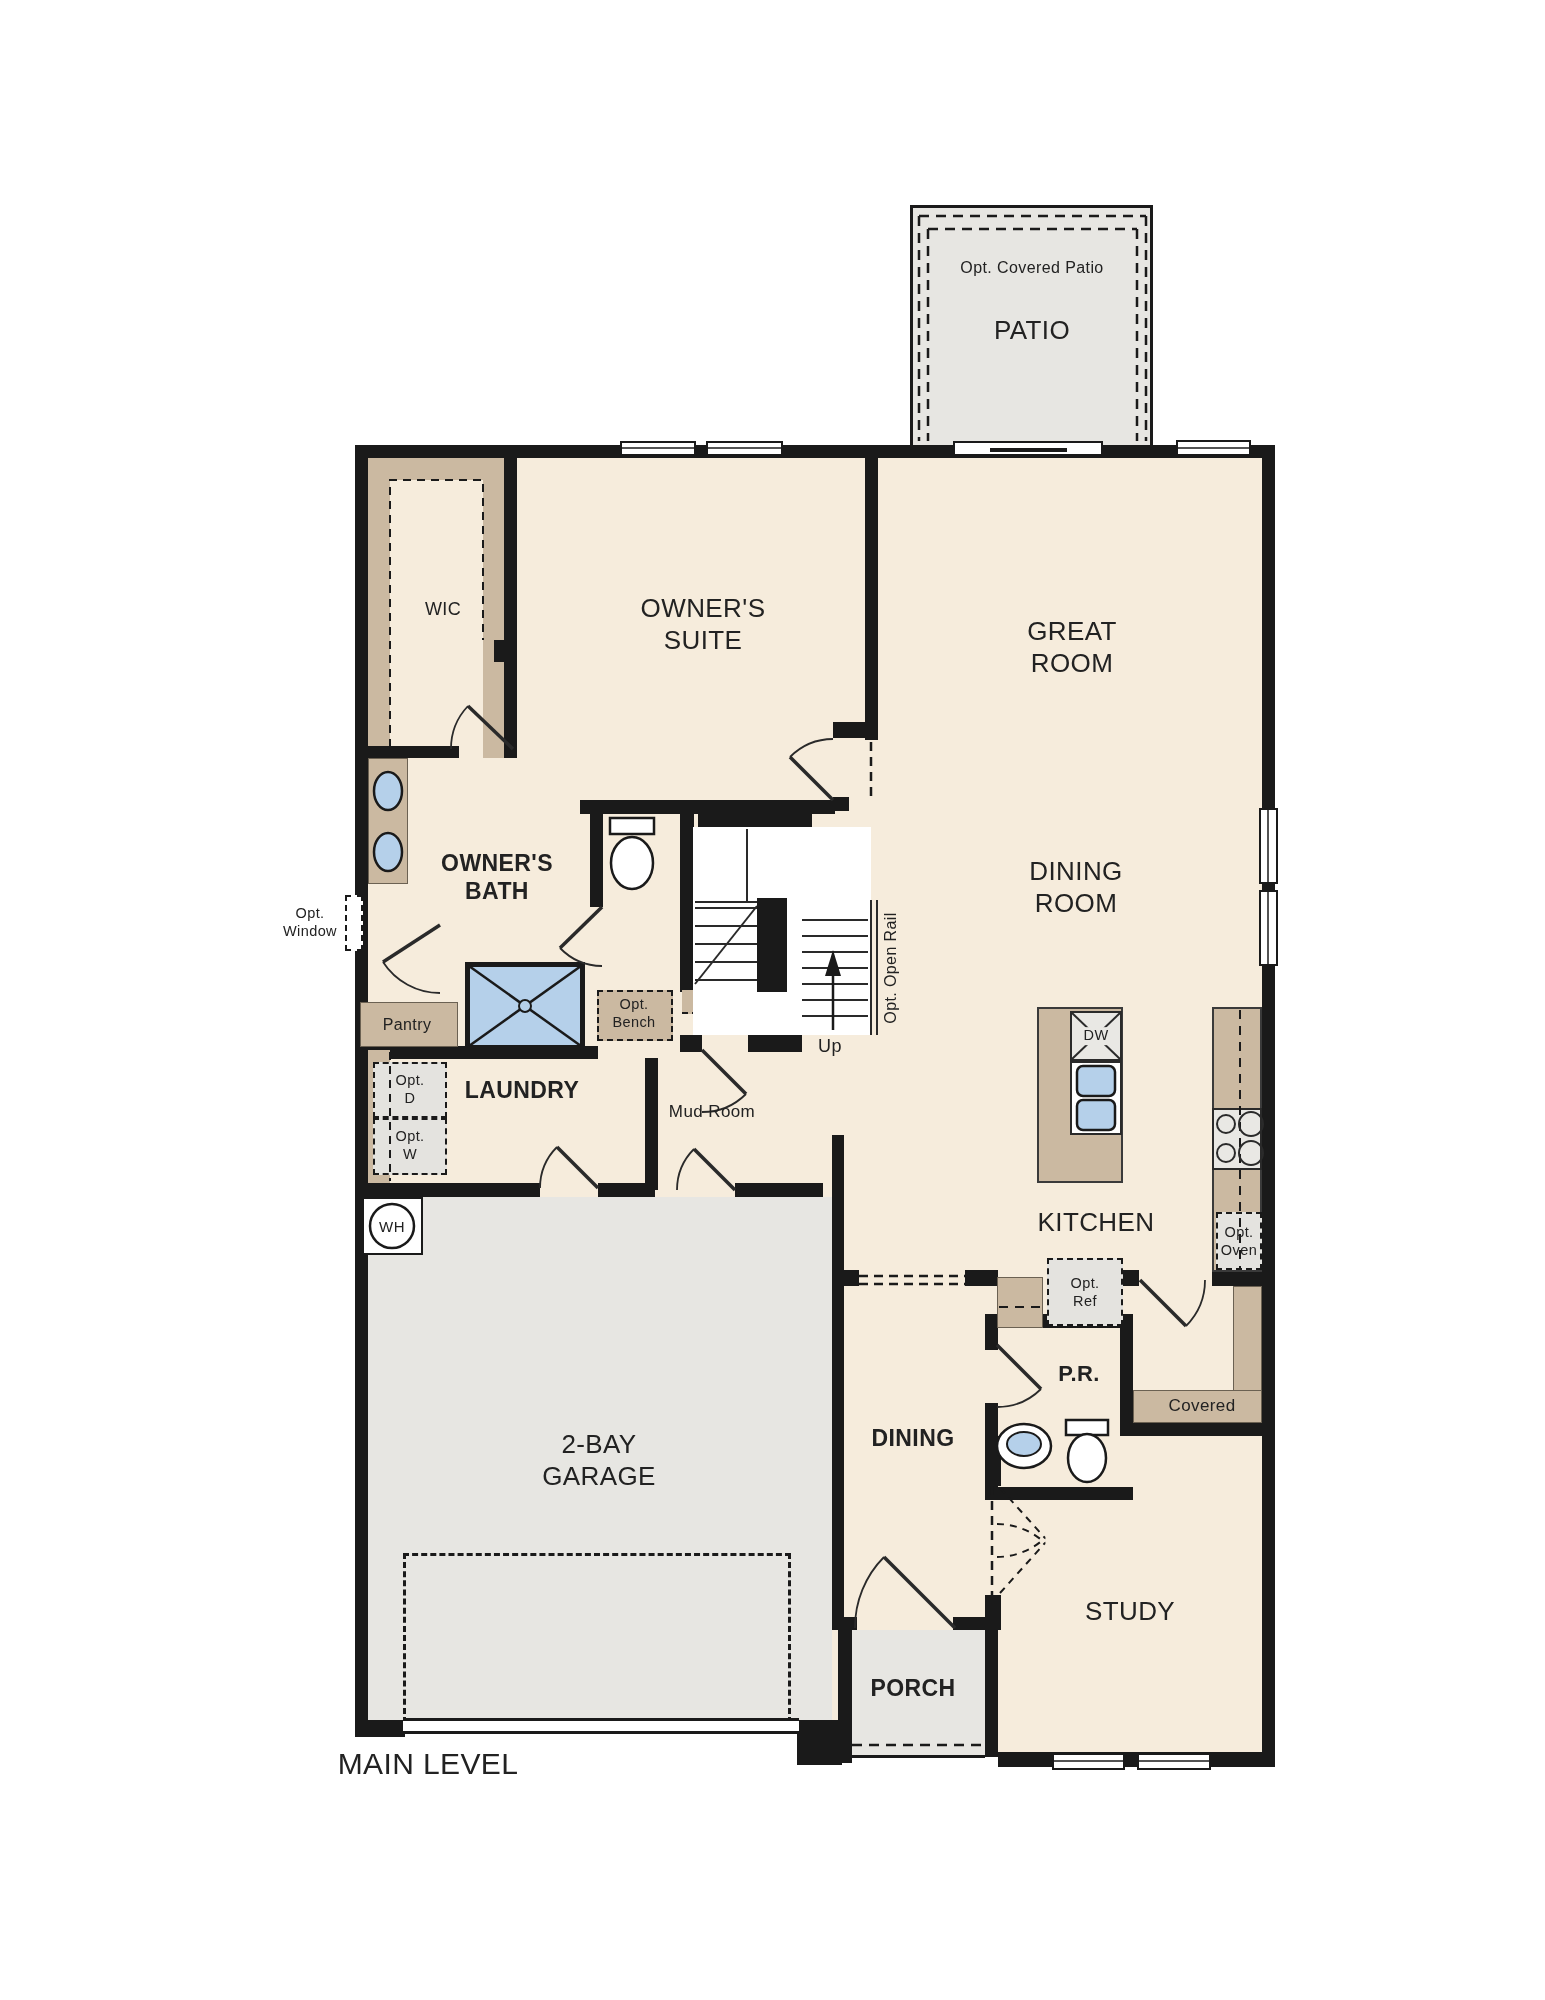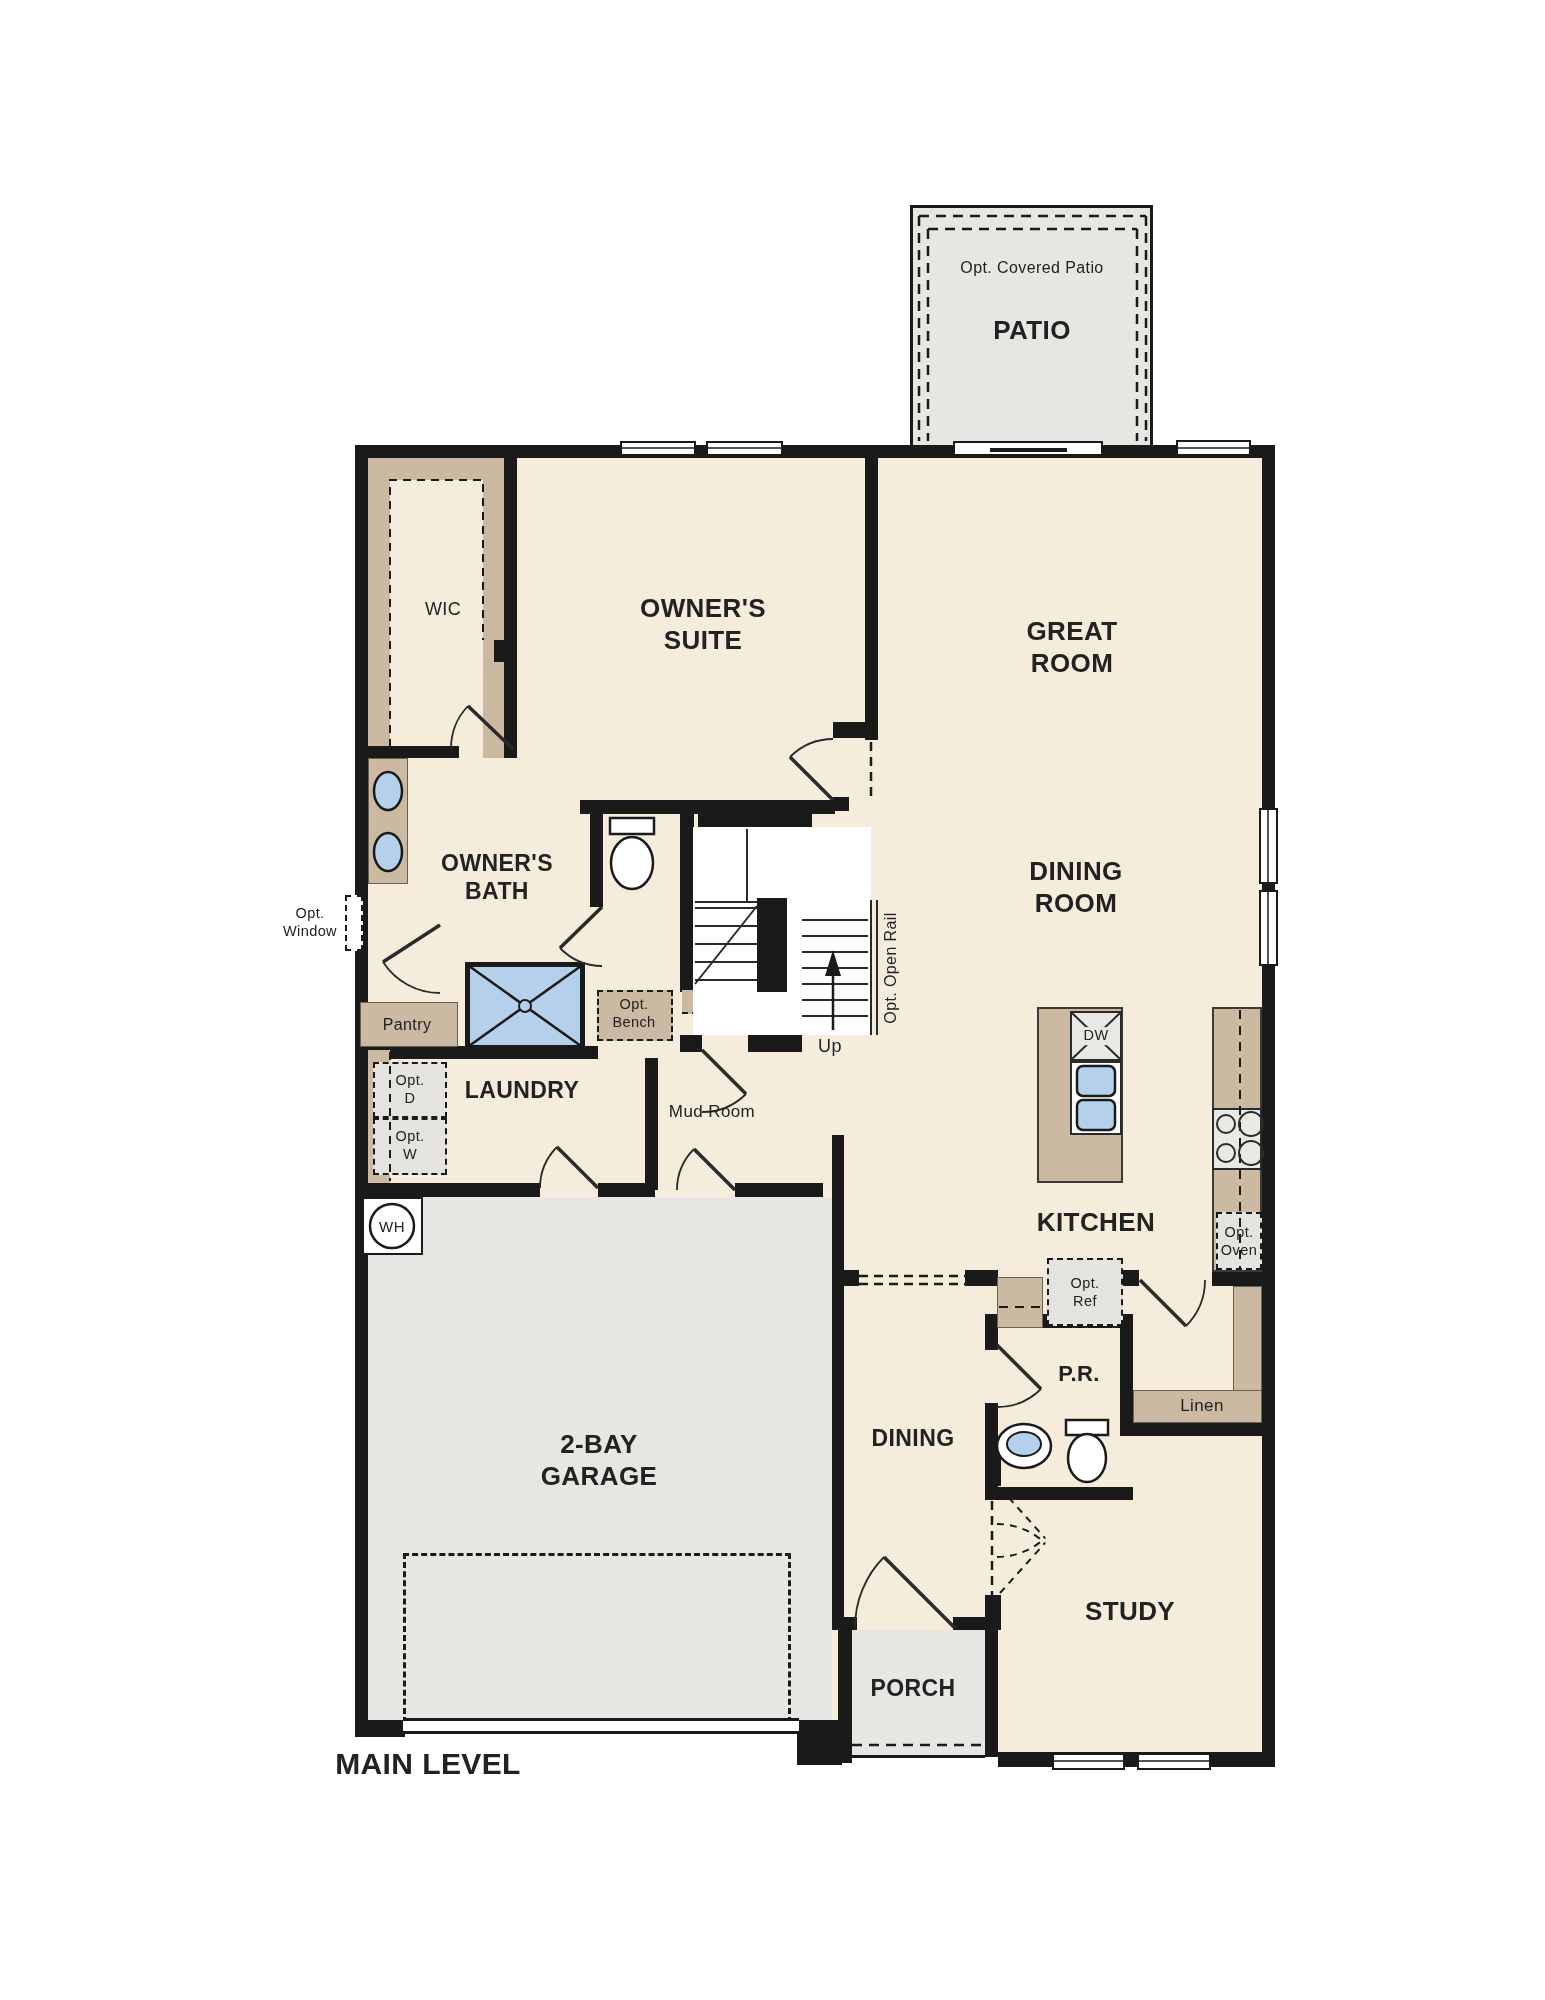--- a/index.html
+++ b/index.html
@@ -8,21 +8,21 @@
   .fill{position:absolute;}
   .wall{position:absolute;background:#1a1a1a;z-index:2;}
   .win{position:absolute;background:#ffffff;border:2px solid #1a1a1a;box-sizing:border-box;z-index:3;}
   .tan{background:#cbb9a1;}
   .gray{background:#e7e6e2;}
   .cream{background:#f6ecdc;}
   .optbox{position:absolute;background:#e4e3df;border:2px dashed #1a1a1a;box-sizing:border-box;z-index:3;}
   .tanbox{position:absolute;background:#cbb9a1;border:1px solid #6b6152;box-sizing:border-box;z-index:3;}
   .lbl{position:absolute;color:#222;text-align:center;white-space:pre-line;z-index:5;
        transform:translate(-50%,-50%);line-height:1.22;letter-spacing:.4px;}
-  .big{font-weight:bold;font-size:26px;}
+  .big{font-weight:normal;font-size:26px;}
   .mid{font-weight:bold;font-size:23px;}
   .sm{font-weight:normal;font-size:16px;}
   .xs{font-weight:normal;font-size:14.5px;}
   .rot{transform:translate(-50%,-50%) rotate(-90deg);}
   svg.overlay{position:absolute;left:0;top:0;z-index:4;pointer-events:none;}
 </style>
 </head>
 <body>
 
 <div id="plan">
@@ -261,19 +261,19 @@
 W</div>
   <div class="lbl xs" style="left:392px;top:1227px;font-size:15px;">WH</div>
   <div class="lbl big" style="left:599px;top:1461px;">2-BAY
 GARAGE</div>
   <div class="lbl big" style="left:1096px;top:1223px;">KITCHEN</div>
   <div class="lbl xs" style="left:1096px;top:1036px;background:#e9e8e4;padding:0 2px;">DW</div>
   <div class="lbl xs" style="left:1239px;top:1242px;">Opt.
 Oven</div>
   <div class="lbl xs" style="left:1085px;top:1293px;">Opt.
 Ref</div>
-  <div class="lbl sm" style="left:1202px;top:1406px;font-size:17px;">Linen</div>
+  <div class="lbl sm" style="left:1202px;top:1406px;font-size:17px;">Covered</div>
   <div class="lbl mid" style="left:1079px;top:1374px;font-size:22px;">P.R.</div>
   <div class="lbl mid" style="left:913px;top:1438px;">DINING</div>
   <div class="lbl big" style="left:1130px;top:1612px;text-align:right;">STUDY</div>
   <div class="lbl mid" style="left:913px;top:1688px;">PORCH</div>
   <div class="lbl big" style="left:428px;top:1764px;font-size:30px;white-space:nowrap;">MAIN LEVEL</div>
 </div>
 
 </body></html>

